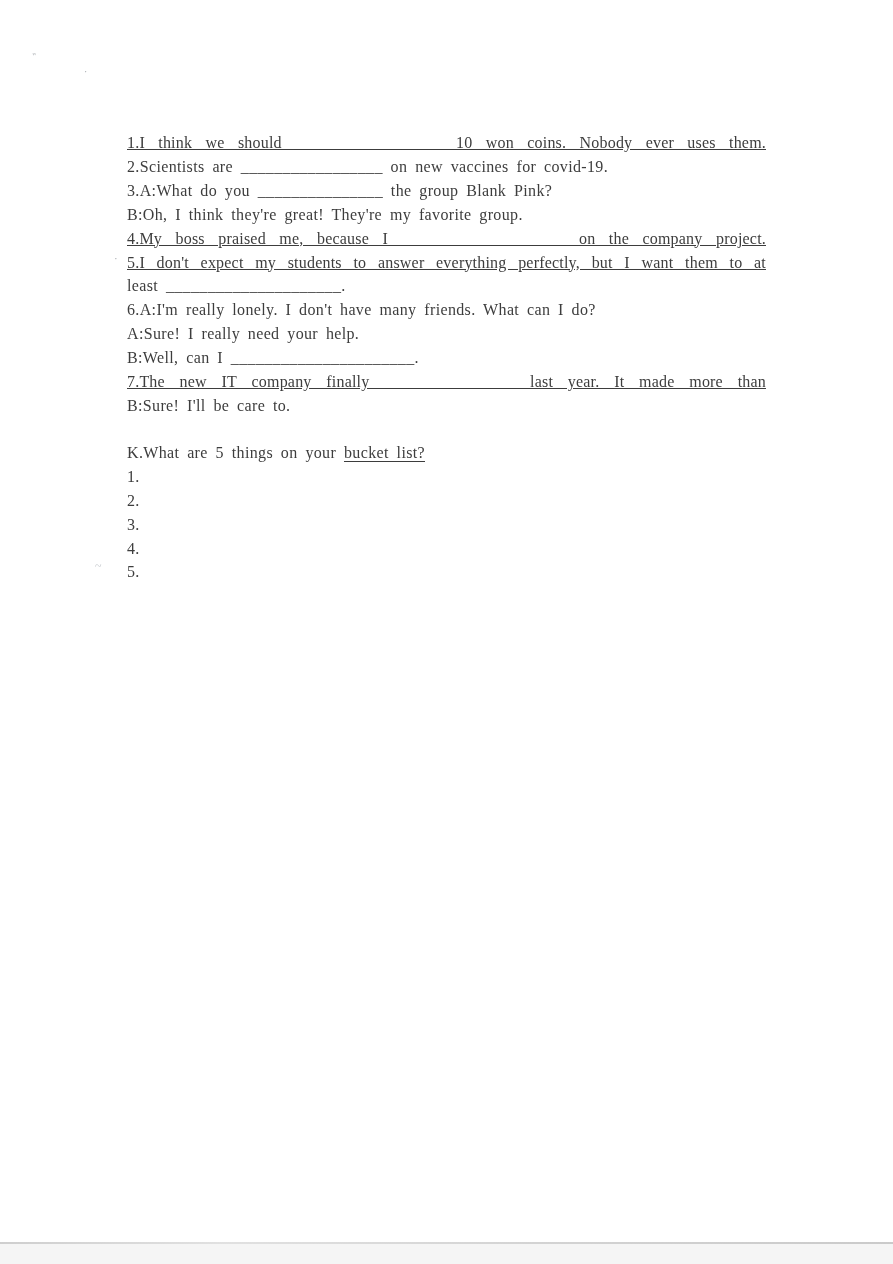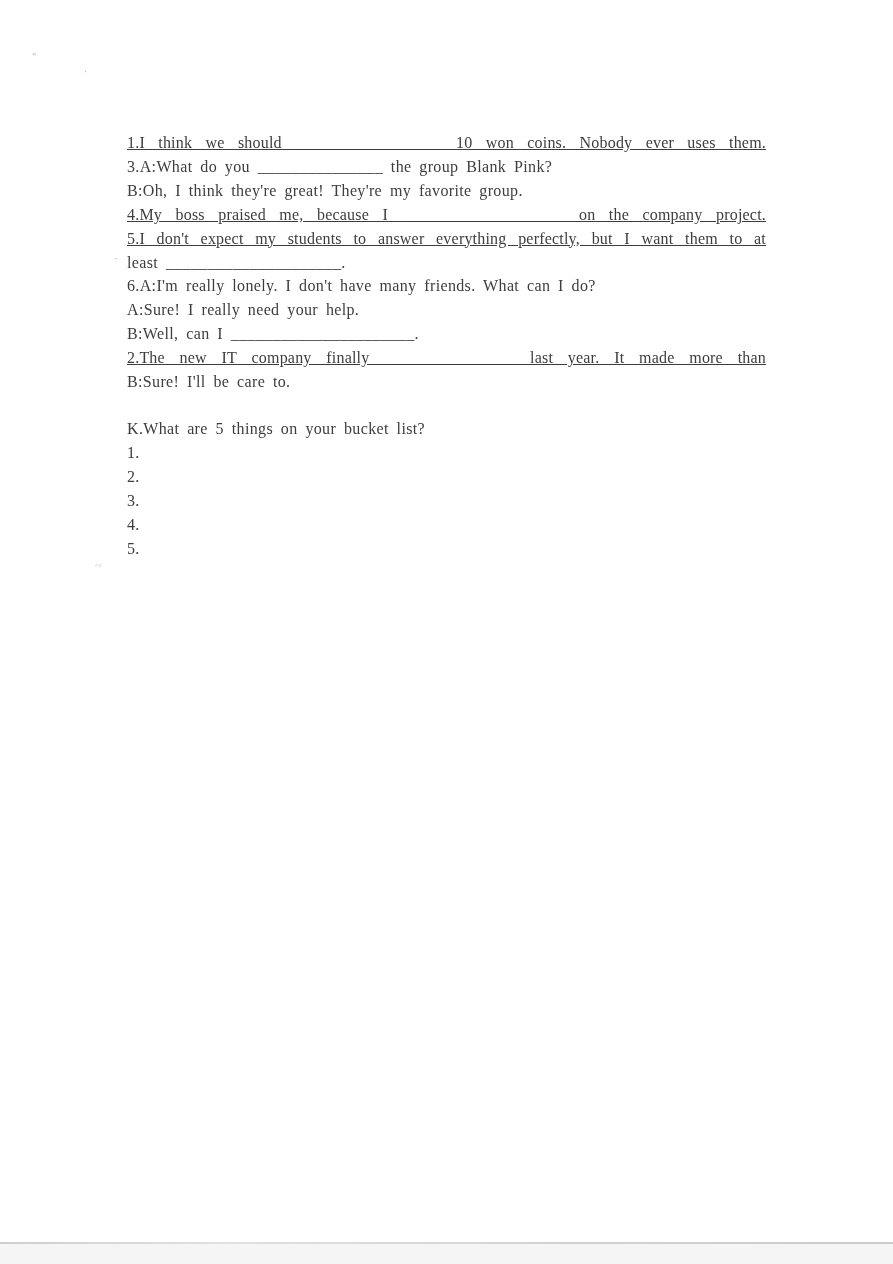--- a/index.html
+++ b/index.html
@@ -35,20 +35,21 @@
     letter-spacing: 0.2px;
     word-spacing: normal;
     text-align: justify;
     text-align-last: justify;
     text-decoration: underline;
   }
   .kline {
     margin-top: 23px;
   }
   .u {
+    text-decoration: underline;
     text-decoration-thickness: 1px;
     text-underline-offset: 3px;
     margin-top: 41px;
   }
   
   .artifact {
     position: absolute;
     color: #90969b;
     font-size: 9px;
     line-height: 9px;
@@ -82,29 +83,30 @@
 
 <div class="page">
 
   <span class="artifact a1">''</span>
   <span class="artifact a2">·</span>
   <span class="artifact a3">·</span>
   <span class="artifact a4">~</span>
 
   <div class="textblock">
     <div class="line j">1.I think we should __________________ 10 won coins. Nobody ever uses them.</div>
+    <div class="line">2.Scientists are _________________ on new vaccines for covid-19.</div>
     <div class="line">3.A:What do you _______________ the group Blank Pink?</div>
     <div class="line">B:Oh, I think they're great! They're my favorite group.</div>
     <div class="line j">4.My boss praised me, because I ____________________ on the company project.</div>
     <div class="line j">5.I don't expect my students to answer everything perfectly, but I want them to at</div>
     <div class="line">least _____________________.</div>
     <div class="line">6.A:I'm really lonely. I don't have many friends. What can I do?</div>
     <div class="line">A:Sure! I really need your help.</div>
     <div class="line">B:Well, can I ______________________.</div>
-    <div class="line j">2.The new IT company finally ________________ last year. It made more than</div>
+    <div class="line j">7.The new IT company finally ________________ last year. It made more than</div>
     <div class="line">B:Sure! I'll be care to.</div>
 
     <div class="line kline">
       <span>K.What are 5 things on your </span><span class="u">bucket list?</span>
     </div>
     <div class="line">1.</div>
     <div class="line">2.</div>
     <div class="line">3.</div>
     <div class="line">4.</div>
     <div class="line">5.</div>

